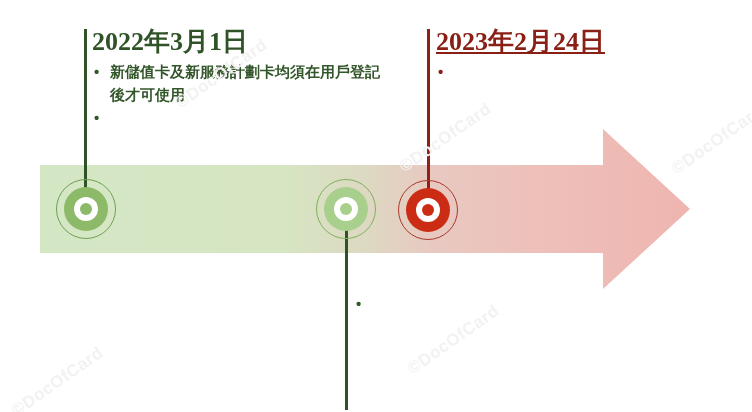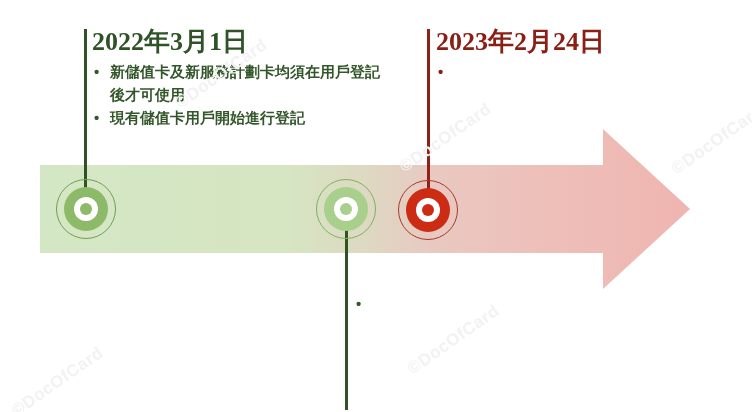--- a/index.html
+++ b/index.html
@@ -117,21 +117,21 @@
     font-weight: 600;
   }
   .block li .bullet {
     position: absolute;
     left: 2px;
     top: 0;
   }
 
   .block.green .heading { color: #2f5227; }
   .block.green li       { color: #33562a; }
-  .block.red   .heading { color: #8a2015; }
+  .block.red   .heading { color: #8a2015; text-decoration: underline; }
   .block.red   li       { color: #8a2015; }
 
   #block-1 { left: 92px;  top: 27px; width: 300px; }
   #block-2 { left: 436px; top: 27px; width: 230px; }
   #block-3 { left: 354px; top: 292px; width: 340px; }
 </style>
 </head>
 <body>
 
 <div id="stage">
@@ -177,21 +177,20 @@
 
   <div class="block green" id="block-1">
     <div class="heading">2022年3月1日</div>
     <ul>
       <li>
         <span class="bullet">•</span>
         <span>新儲值卡及新服務計劃卡均須在用戶登記後才可使用</span>
       </li>
       <li>
         <span class="bullet">•</span>
-        <span>現有儲值卡用戶開始進行登記</span>
       </li>
     </ul>
   </div>
 
   <div class="block red" id="block-2">
     <div class="heading">2023年2月24日</div>
     <ul>
       <li>
         <span class="bullet">•</span>
       </li>

